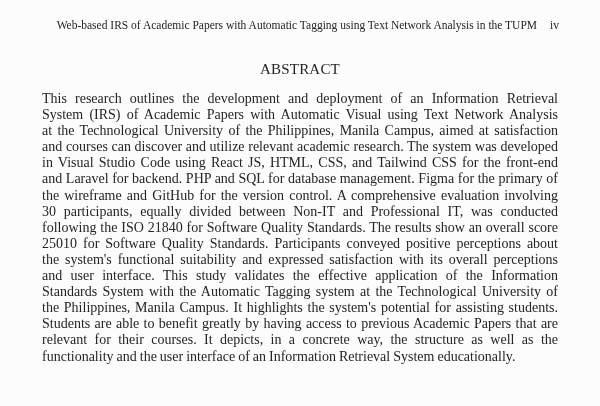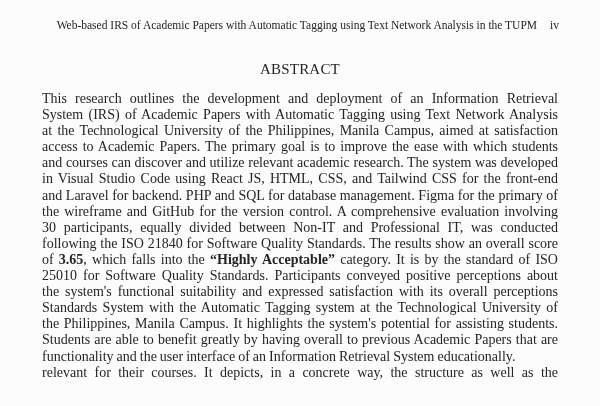--- a/index.html
+++ b/index.html
@@ -73,32 +73,31 @@
 
   <div class="running-header">
     <span>Web-based IRS of Academic Papers with Automatic Tagging using Text Network Analysis in the TUPM</span>
     <span>iv</span>
   </div>
 
   <div class="abstract-heading">ABSTRACT</div>
 
   <div class="abstract-body">
       <div class="body-line"><span>This research outlines the development and deployment of an Information Retrieval</span></div>
-      <div class="body-line"><span>System (IRS) of Academic Papers with Automatic Tagging using Text Network Analysis</span></div>
+      <div class="body-line"><span>System (IRS) of Academic Papers with Automatic Visual using Text Network Analysis</span></div>
       <div class="body-line"><span>at the Technological University of the Philippines, Manila Campus, aimed at satisfaction</span></div>
-      <div class="body-line"><span>access to Academic Papers. The primary goal is to improve the ease with which students</span></div>
       <div class="body-line"><span>and courses can discover and utilize relevant academic research. The system was developed</span></div>
       <div class="body-line"><span>in Visual Studio Code using React JS, HTML, CSS, and Tailwind CSS for the front-end</span></div>
       <div class="body-line"><span>and Laravel for backend. PHP and SQL for database management. Figma for the primary of</span></div>
       <div class="body-line"><span>the wireframe and GitHub for the version control. A comprehensive evaluation involving</span></div>
       <div class="body-line"><span>30 participants, equally divided between Non-IT and Professional IT, was conducted</span></div>
       <div class="body-line"><span>following the ISO 21840 for Software Quality Standards. The results show an overall score</span></div>
-      <div class="body-line"><span>of </span><span class="bold">3.65</span><span>, which falls into the </span><span class="bold">“Highly Acceptable”</span><span> category. It is by the standard of ISO</span></div>
       <div class="body-line"><span>25010 for Software Quality Standards. Participants conveyed positive perceptions about</span></div>
       <div class="body-line"><span>the system's functional suitability and expressed satisfaction with its overall perceptions</span></div>
+      <div class="body-line"><span>and user interface. This study validates the effective application of the Information</span></div>
       <div class="body-line"><span>Standards System with the Automatic Tagging system at the Technological University of</span></div>
       <div class="body-line"><span>the Philippines, Manila Campus. It highlights the system's potential for assisting students.</span></div>
-      <div class="body-line"><span>Students are able to benefit greatly by having overall to previous Academic Papers that are</span></div>
+      <div class="body-line"><span>Students are able to benefit greatly by having access to previous Academic Papers that are</span></div>
+      <div class="body-line"><span>relevant for their courses. It depicts, in a concrete way, the structure as well as the</span></div>
       <div class="body-line last"><span>functionality and the user interface of an Information Retrieval System educationally.</span></div>
-      <div class="body-line"><span>relevant for their courses. It depicts, in a concrete way, the structure as well as the</span></div>
     </div>
 
 </div>
 
 </body></html>

